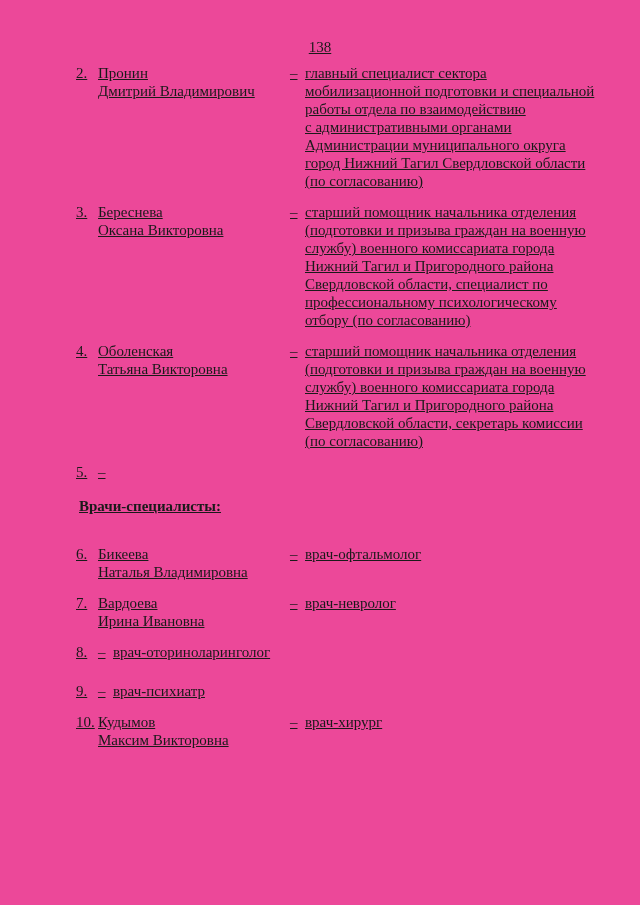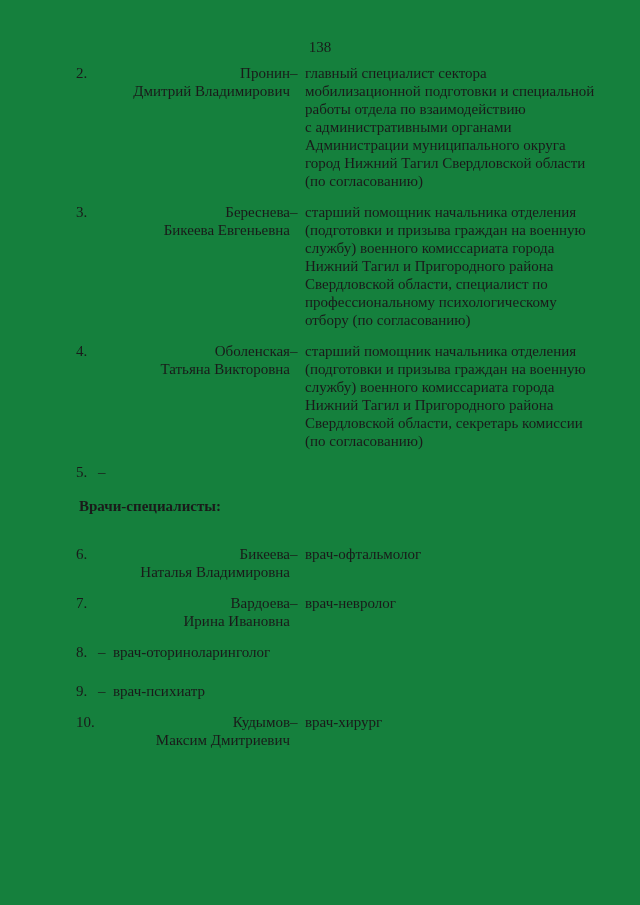--- a/index.html
+++ b/index.html
@@ -14,37 +14,38 @@
     font-size: 15px;
     line-height: 18px;
     color: #1a1a1a;
   }
   .page {
     box-sizing: border-box;
     width: 640px;
     height: 905px;
     padding: 38px 28px 0 76px;
     overflow: hidden;
-    background: #15803d;
+    background: #ec4899;
+    text-decoration: underline;
   }
   .pagenum {
     margin-left: -76px;
     margin-right: -28px;
     text-align: center;
     margin-bottom: 8px;
   }
   .row {
     display: flex;
     align-items: flex-start;
     margin-bottom: 13px;
     white-space: pre-line;
   }
   .row.gap-lg { margin-bottom: 21px; }
   .num  { width: 22px;  flex: none; }
-  .name { width: 192px; flex: none; text-align: right; }
+  .name { width: 192px; flex: none; }
   .dash { width: 15px;  flex: none; }
   .desc { width: 312px; flex: none; }
   .heading {
     font-weight: bold;
     padding-left: 3px;
     margin-top: 16px;
     margin-bottom: 30px;
   }
 </style>
 </head>
@@ -64,21 +65,21 @@
 работы отдела по взаимодействию
 с административными органами
 Администрации муниципального округа
 город Нижний Тагил Свердловской области
 (по согласованию)</div>
   </div>
 
   <div class="row">
     <div class="num">3.</div>
     <div class="name">Береснева
-Бикеева Евгеньевна</div>
+Оксана Викторовна</div>
     <div class="dash">–</div>
     <div class="desc">старший помощник начальника отделения
 (подготовки и призыва граждан на военную
 службу) военного комиссариата города
 Нижний Тагил и Пригородного района
 Свердловской области, специалист по
 профессиональному психологическому
 отбору (по согласованию)</div>
   </div>
 
@@ -126,18 +127,18 @@
 
   <div class="row">
     <div class="num">9.</div>
     <div class="dash">–</div>
     <div class="desc">врач-психиатр</div>
   </div>
 
   <div class="row">
     <div class="num">10.</div>
     <div class="name">Кудымов
-Максим Дмитриевич</div>
+Максим Викторовна</div>
     <div class="dash">–</div>
     <div class="desc">врач-хирург</div>
   </div>
 
 </div>
 
 </body></html>

